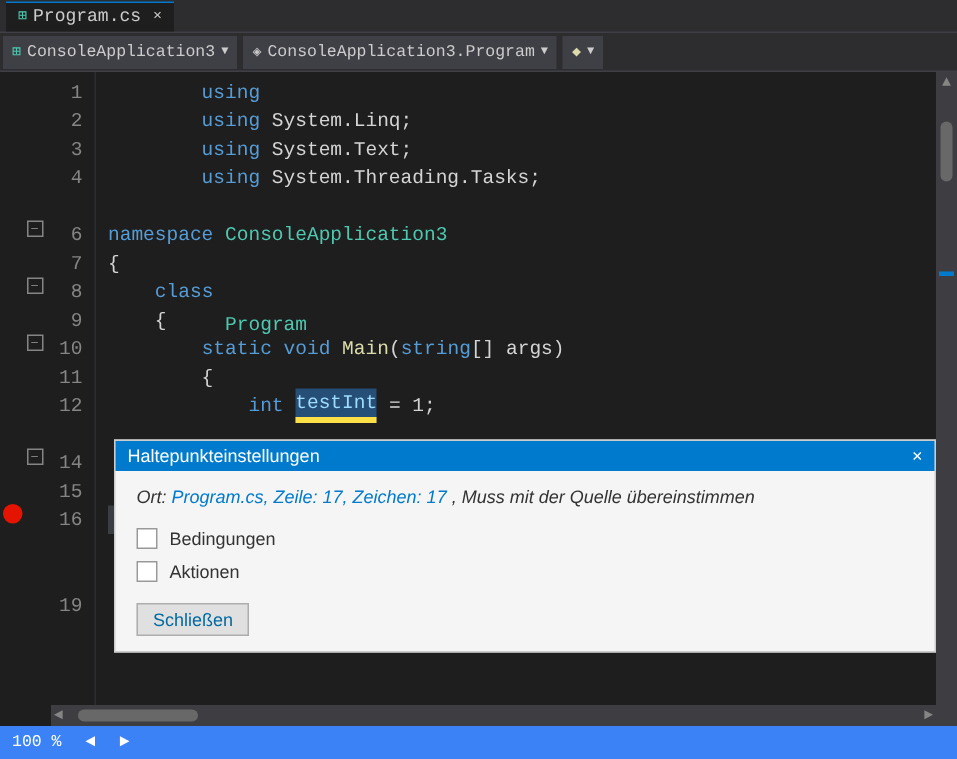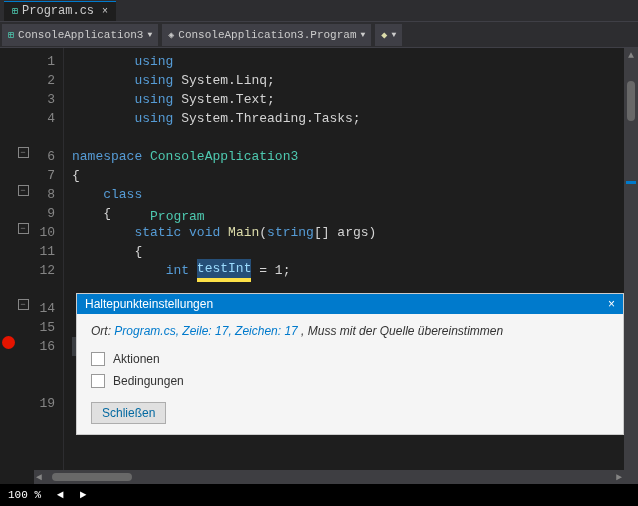--- a/index.html
+++ b/index.html
@@ -142,21 +142,21 @@
       margin-top: 60px;
     }
 
     
     .status-bar {
       position: absolute;
       bottom: 0;
       left: 0;
       right: 0;
       height: 22px;
-      background: #000000;
+      background: #3b82f6;
       display: flex;
       align-items: center;
       padding: 0 8px;
       font-size: 11px;
       color: white;
       gap: 16px;
     }
     .scroll-h-container {
       position: absolute;
       bottom: 22px;
@@ -484,21 +484,21 @@
     <span class="popup-close">×</span>
   </div>
   <div class="popup-body">
     <div class="popup-location">
       <span>Ort:</span>
       <a class="popup-location-link" href="#">Program.cs, Zeile: 17, Zeichen: 17</a>
       <span>, Muss mit der Quelle übereinstimmen</span>
     </div>
     <div class="popup-checkbox-row">
       <div class="popup-checkbox"></div>
-      <span>Aktionen</span>
+      <span>Bedingungen</span>
     </div>
     <div class="popup-checkbox-row">
       <div class="popup-checkbox"></div>
-      <span>Bedingungen</span>
+      <span>Aktionen</span>
     </div>
     <button class="popup-button">Schließen</button>
   </div>
 </div>
 
 </body></html>

